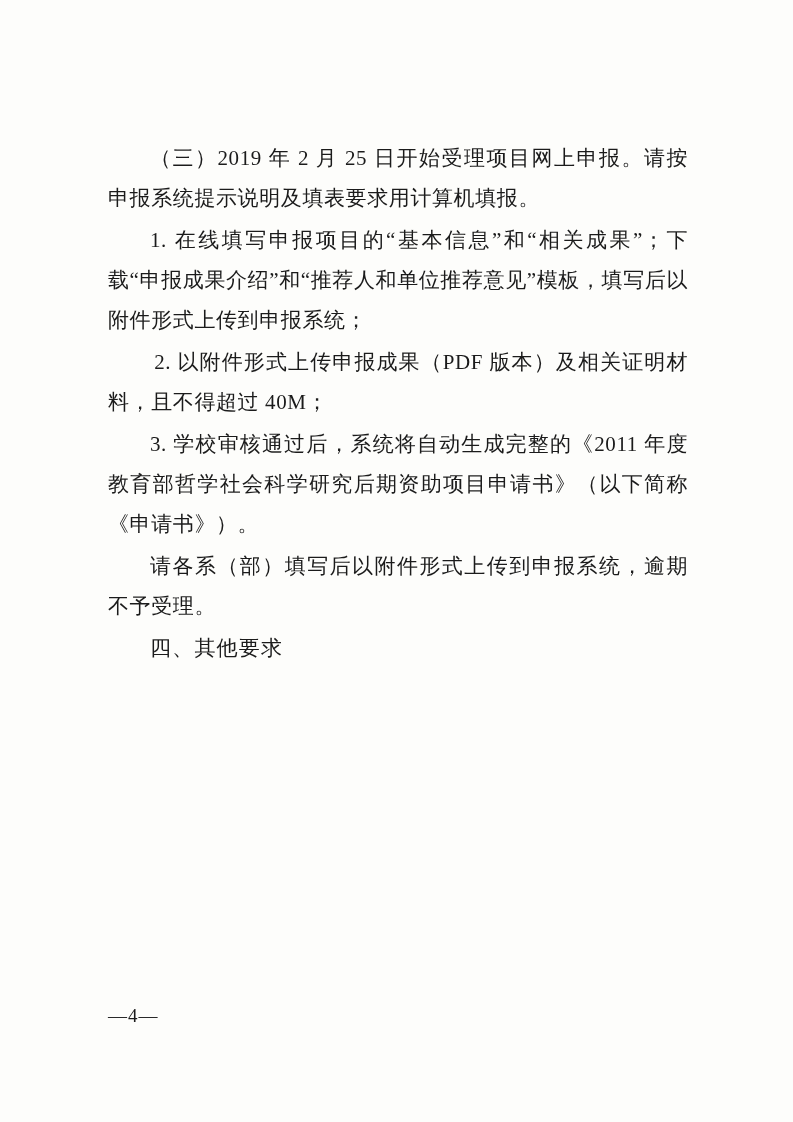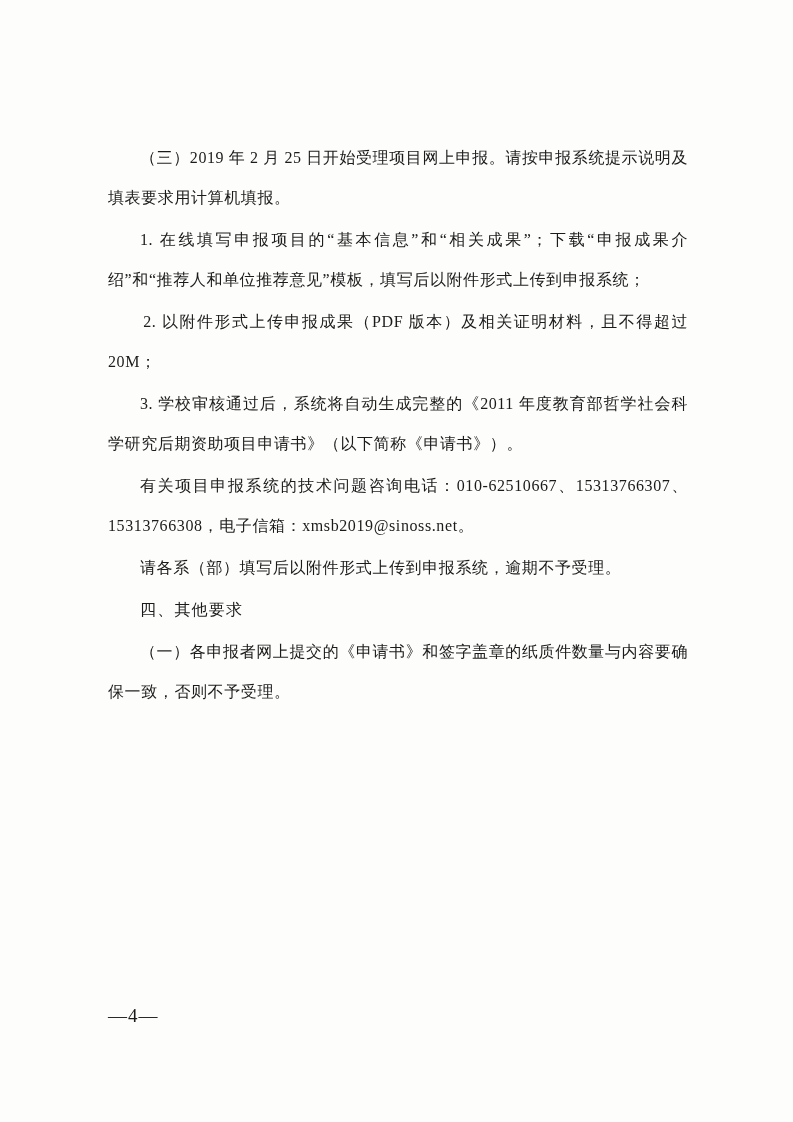--- a/index.html
+++ b/index.html
@@ -18,21 +18,21 @@
   }
   .content {
     position: absolute;
     left: 108px;
     top: 138px;
     width: 580px;
   }
   p.para {
     margin: 0 0 2px 0;
     font-family: "Liberation Serif", "DejaVu Serif", serif;
-    font-size: 16px;
+    font-size: 21px;
     line-height: 40px;
     color: #1b1b1b;
     text-align: justify;
     text-justify: inter-ideograph;
     letter-spacing: 0.6px;
   }
   p.indent1 { text-indent: 2em; }
   p.indent-small { text-indent: 2.2em; }
   p.heading {
     font-weight: normal;
@@ -52,31 +52,29 @@
 </head>
 <body>
 
 <div class="page">
   <div class="content">
 
     <p class="para indent1">（三）2019 年 2 月 25 日开始受理项目网上申报。请按申报系统提示说明及填表要求用计算机填报。</p>
 
     <p class="para indent1">1. 在线填写申报项目的“基本信息”和“相关成果”；下载“申报成果介绍”和“推荐人和单位推荐意见”模板，填写后以附件形式上传到申报系统；</p>
 
-    <p class="para indent-small">2. 以附件形式上传申报成果（PDF 版本）及相关证明材料，且不得超过 20M；</p>
+    <p class="para indent-small">2. 以附件形式上传申报成果（PDF 版本）及相关证明材料，且不得超过 40M；</p>
 
     <p class="para indent1">3. 学校审核通过后，系统将自动生成完整的《2011 年度教育部哲学社会科学研究后期资助项目申请书》（以下简称《申请书》）。</p>
 
-    <p class="para indent1">有关项目申报系统的技术问题咨询电话：010-62510667、15313766307、15313766308，电子信箱：xmsb2019@sinoss.net。</p>
 
 
 
 
     <p class="para indent1">请各系（部）填写后以附件形式上传到申报系统，逾期不予受理。</p>
 
     <p class="para heading">四、其他要求</p>
 
-    <p class="para indent1">（一）各申报者网上提交的《申请书》和签字盖章的纸质件数量与内容要确保一致，否则不予受理。</p>
 
   </div>
 
   <div class="footer">—4—</div>
 </div>
 
 </body></html>

